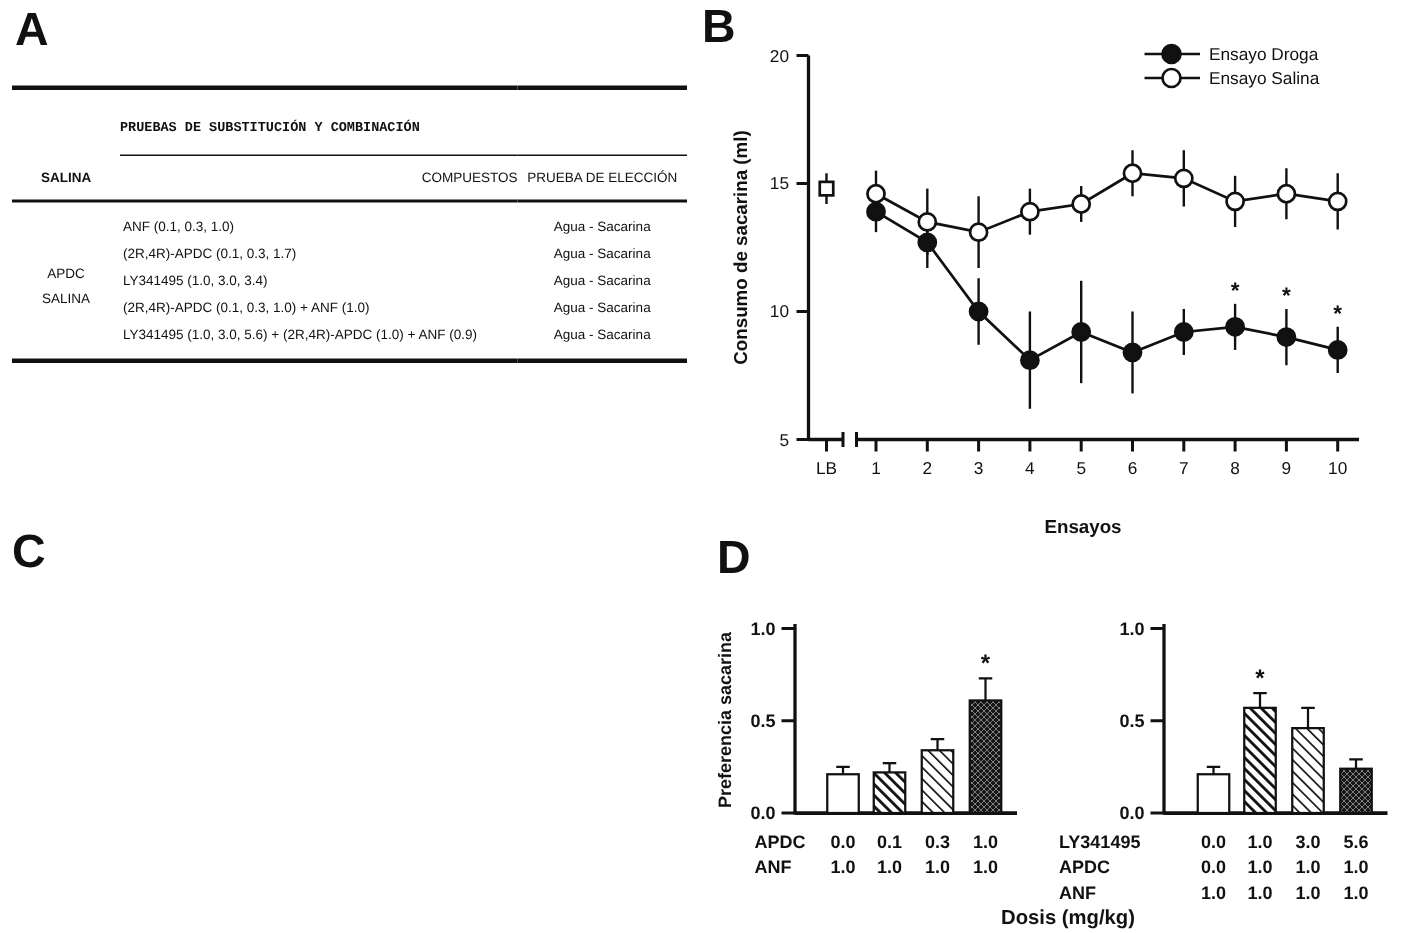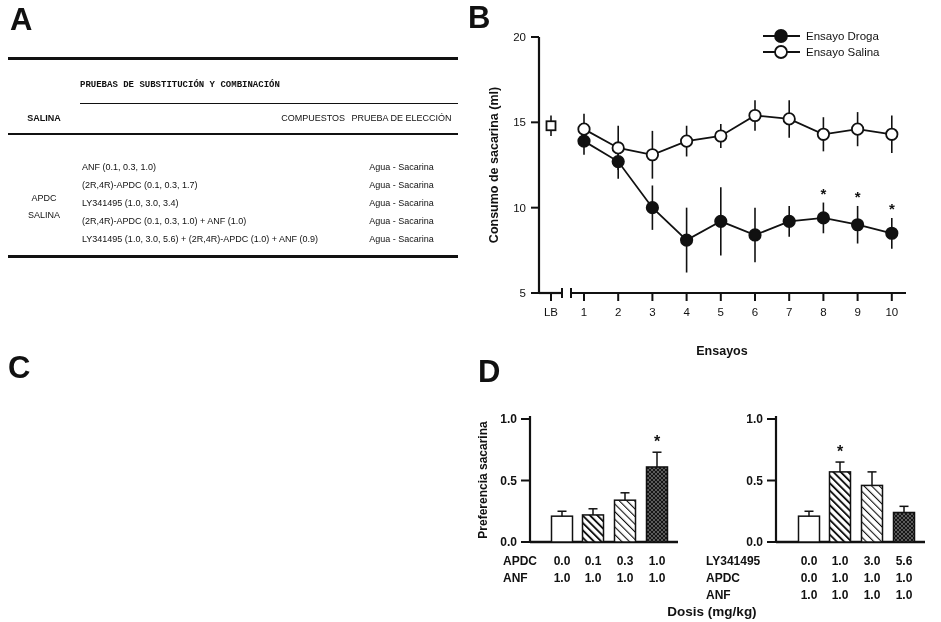--- a/index.html
+++ b/index.html
@@ -17,21 +17,21 @@
     border-top:3px solid #111; border-bottom:3px solid #111;
   }
   .tblA th, .tblA td { padding:0; font-weight:normal; line-height:1.15; }
   .tblA .titleCell { font-weight:bold; text-align:left; height:35px; vertical-align:middle;
     border-bottom:1.5px solid #111; padding-top:8px;font-family:Liberation Mono, monospace; }
   .tblA .hdrRow th { height:29px; vertical-align:middle; border-bottom:2.5px solid #111; }
   .tblA th.c-ensayo { font-weight:bold; text-align:center; }
   .tblA th.c-comp   { text-align:right; padding-left:2px; }
   .tblA th.c-prueba { }
   .tblA tbody td { height:18px; vertical-align:middle; }
-  .tblA tbody tr:first-child td { padding-top:23px; }
+  .tblA tbody tr:first-child td { padding-top:7px; }
   .tblA tbody tr:last-child  td { padding-bottom:7px; }
   .tblA td.groupcell { text-align:center; vertical-align:middle; line-height:1.8; }
   .tblA td.comp   { text-align:left; padding-left:2px; }
   .tblA td.prueba { text-align:center; }
 
   svg text { font-family:"Liberation Sans", sans-serif; }
 </style>
 </head>
 <body>
 

